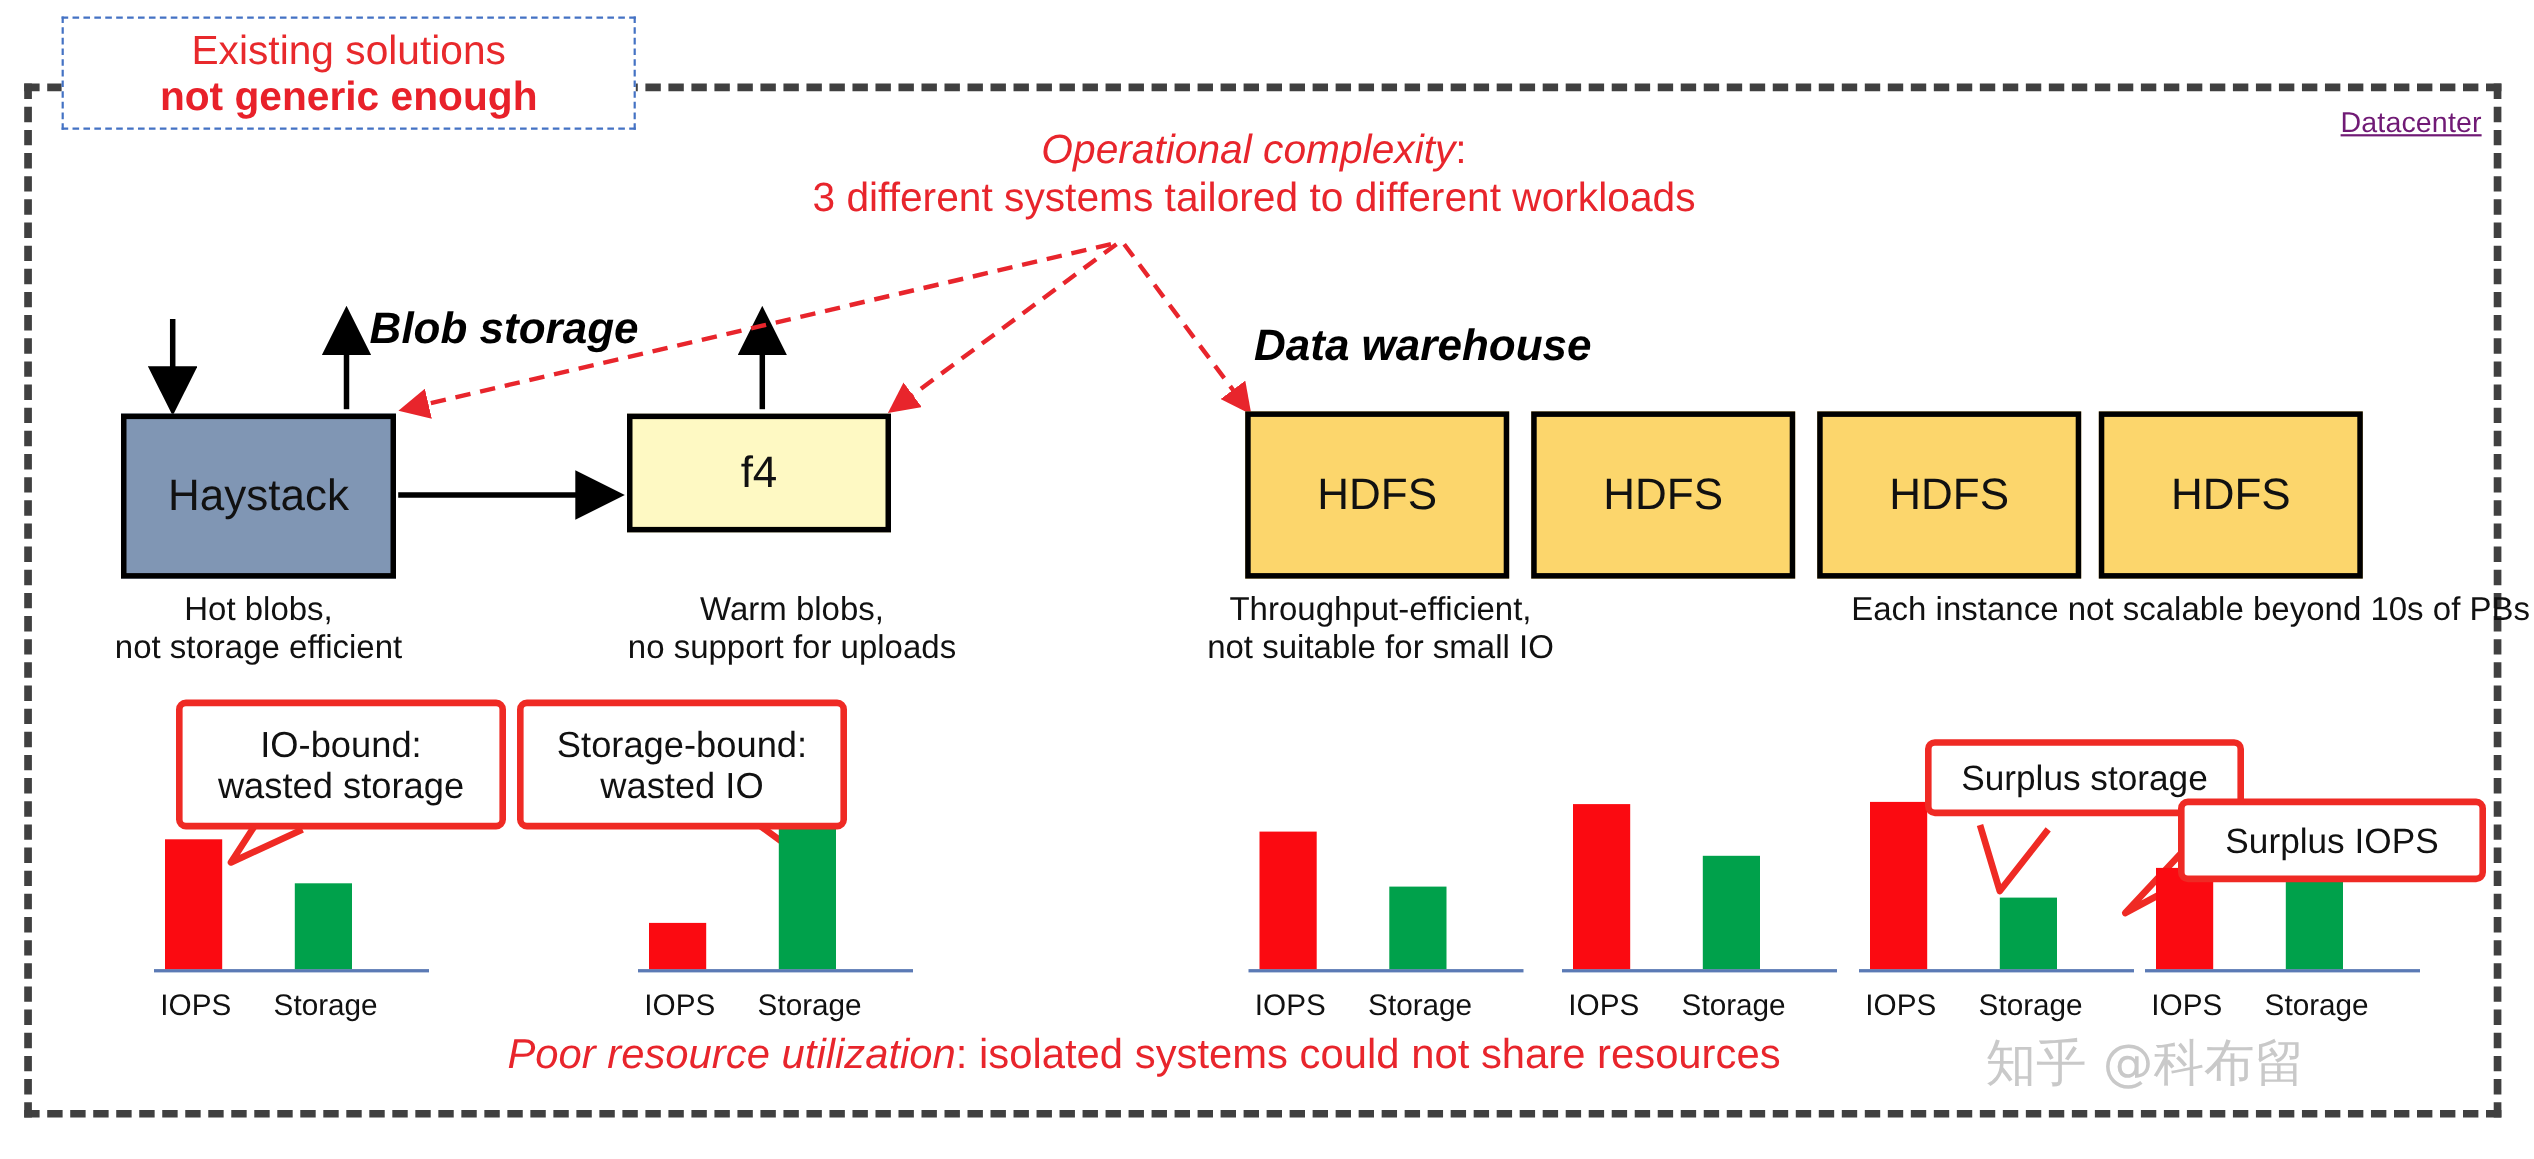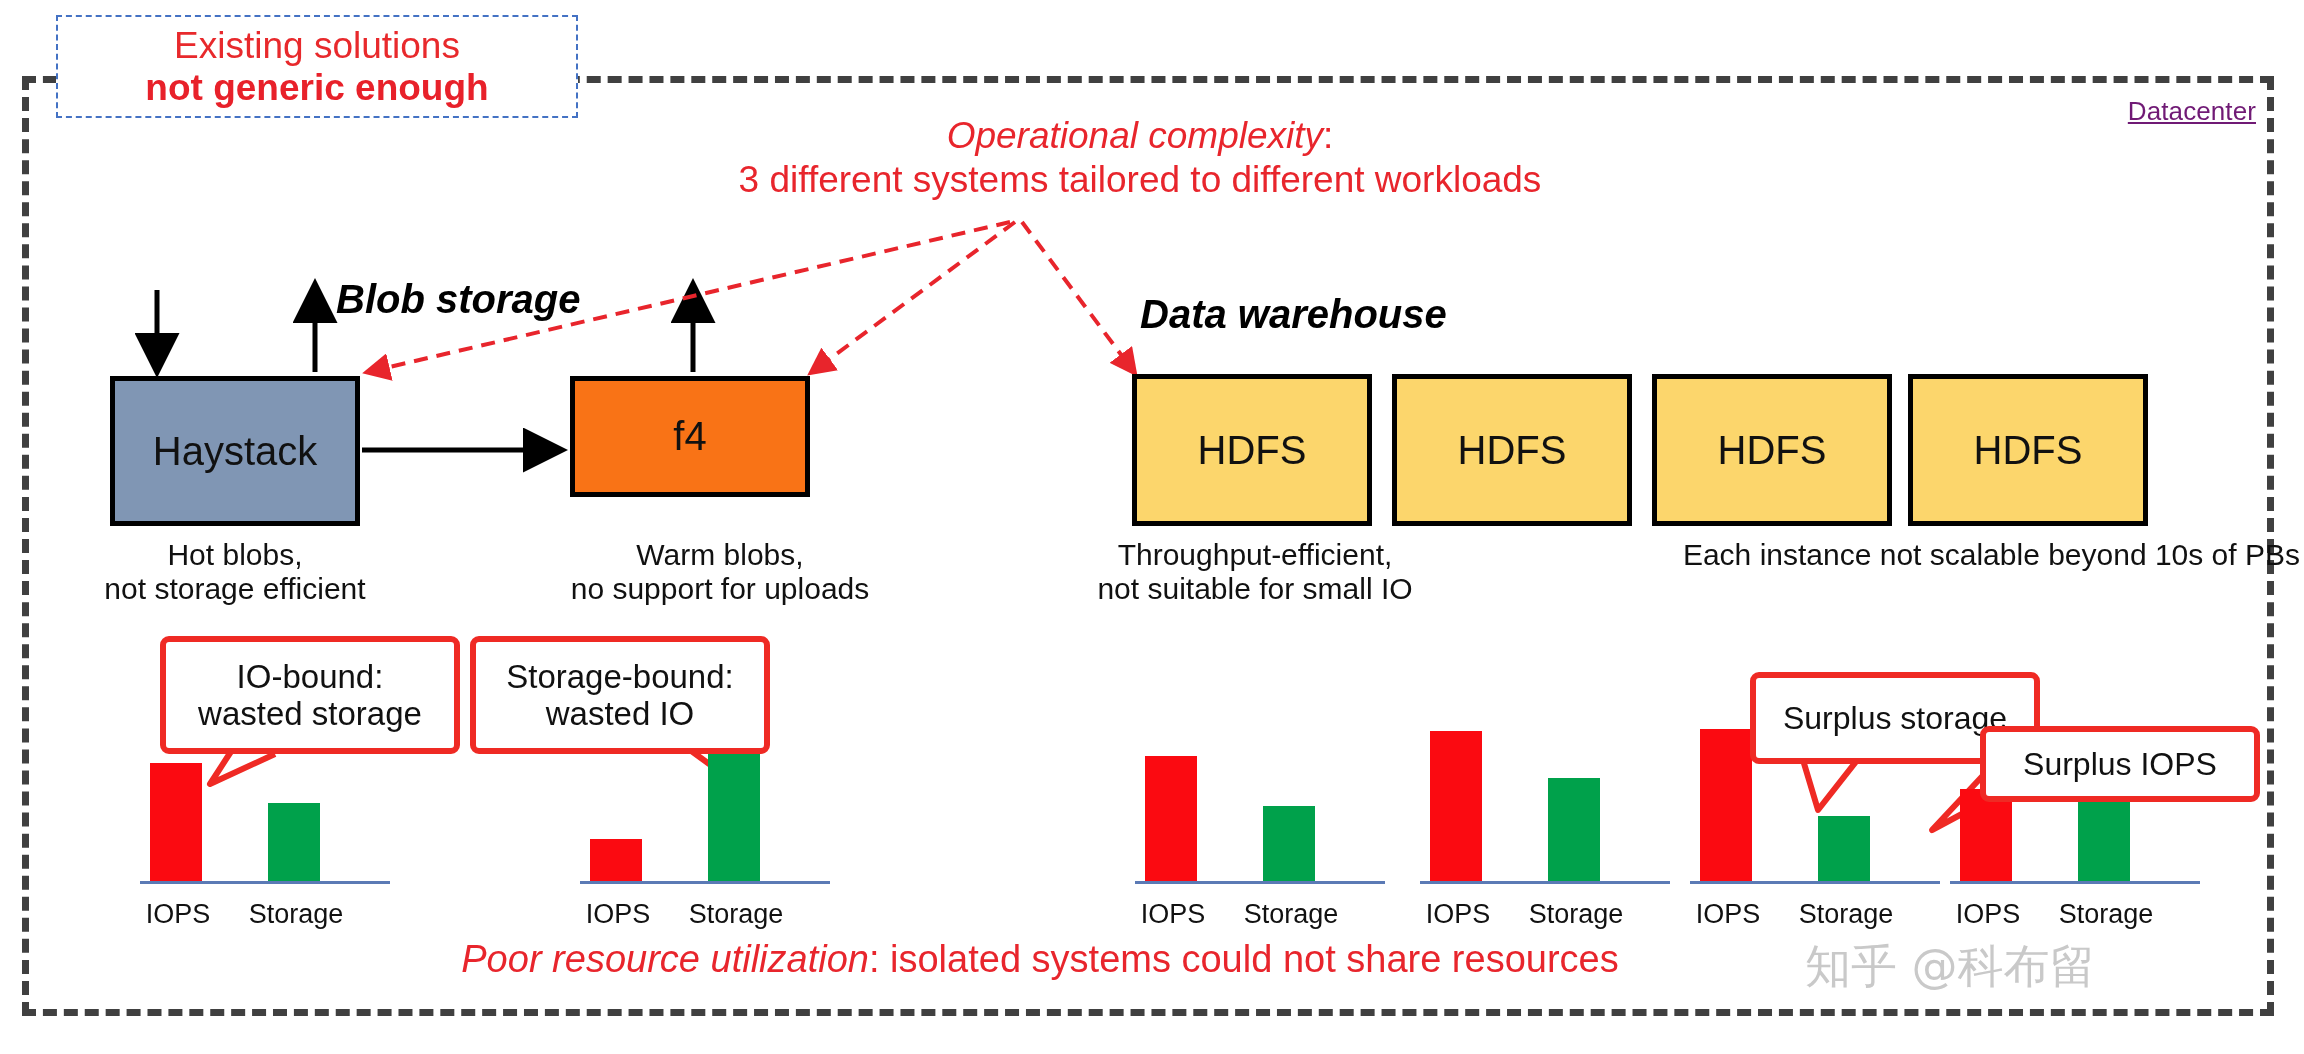--- a/index.html
+++ b/index.html
@@ -37,21 +37,21 @@
   #head-blob{left:336px;top:277px;}
   #head-dw{left:1140px;top:277px;margin-top:15px;}
 
   
   .sbox{
     position:absolute;border:5px solid #000;box-sizing:border-box;
     display:flex;align-items:center;justify-content:center;
     font-size:40px;color:#111;
   }
   #box-haystack{left:110px;top:376px;width:250px;height:150px;background:#8096b4;}
-  #box-f4{left:570px;top:376px;width:240px;height:121px;background:#f97316;}
+  #box-f4{left:570px;top:376px;width:240px;height:108px;background:#fef9c3;}
   .hbox{
     position:absolute;top:374px;width:240px;height:152px;background:#fcd66c;
     border:5px solid #000;box-sizing:border-box;
     display:flex;align-items:center;justify-content:center;font-size:40px;color:#111;
   }
   #hdfs-1{left:1132px;} #hdfs-2{left:1392px;} #hdfs-3{left:1652px;} #hdfs-4{left:1908px;}
 
   
   .cap{position:absolute;font-size:30px;color:#111;text-align:center;line-height:1.12;white-space:pre-line;}
   #cap-haystack{left:40px;top:538px;width:390px;}
@@ -79,21 +79,21 @@
 
   
   .bubble{
     position:absolute;border:6px solid #ef2a24;border-radius:9px;background:#fff;
     box-sizing:border-box;display:flex;flex-direction:column;
     align-items:center;justify-content:center;font-size:33px;color:#111;
     line-height:1.13;white-space:pre-line;text-align:center;
   }
   #bub-io{left:160px;top:636px;width:300px;height:118px;}
   #bub-storage{left:470px;top:636px;width:300px;height:118px;}
-  #bub-surplus-storage{left:1750px;top:672px;width:290px;height:92px;font-size:32px;}
+  #bub-surplus-storage{left:1750px;top:672px;width:290px;height:70px;font-size:32px;}
   #bub-surplus-iops{left:1980px;top:726px;width:280px;height:76px;font-size:32px;}
 
   
   .bottom-note{
     position:absolute;left:260px;top:938px;width:1520px;text-align:center;
     font-size:38px;color:#e8252c;white-space:nowrap;
   }
   .bottom-note i{margin-left:40px;}
 
   

